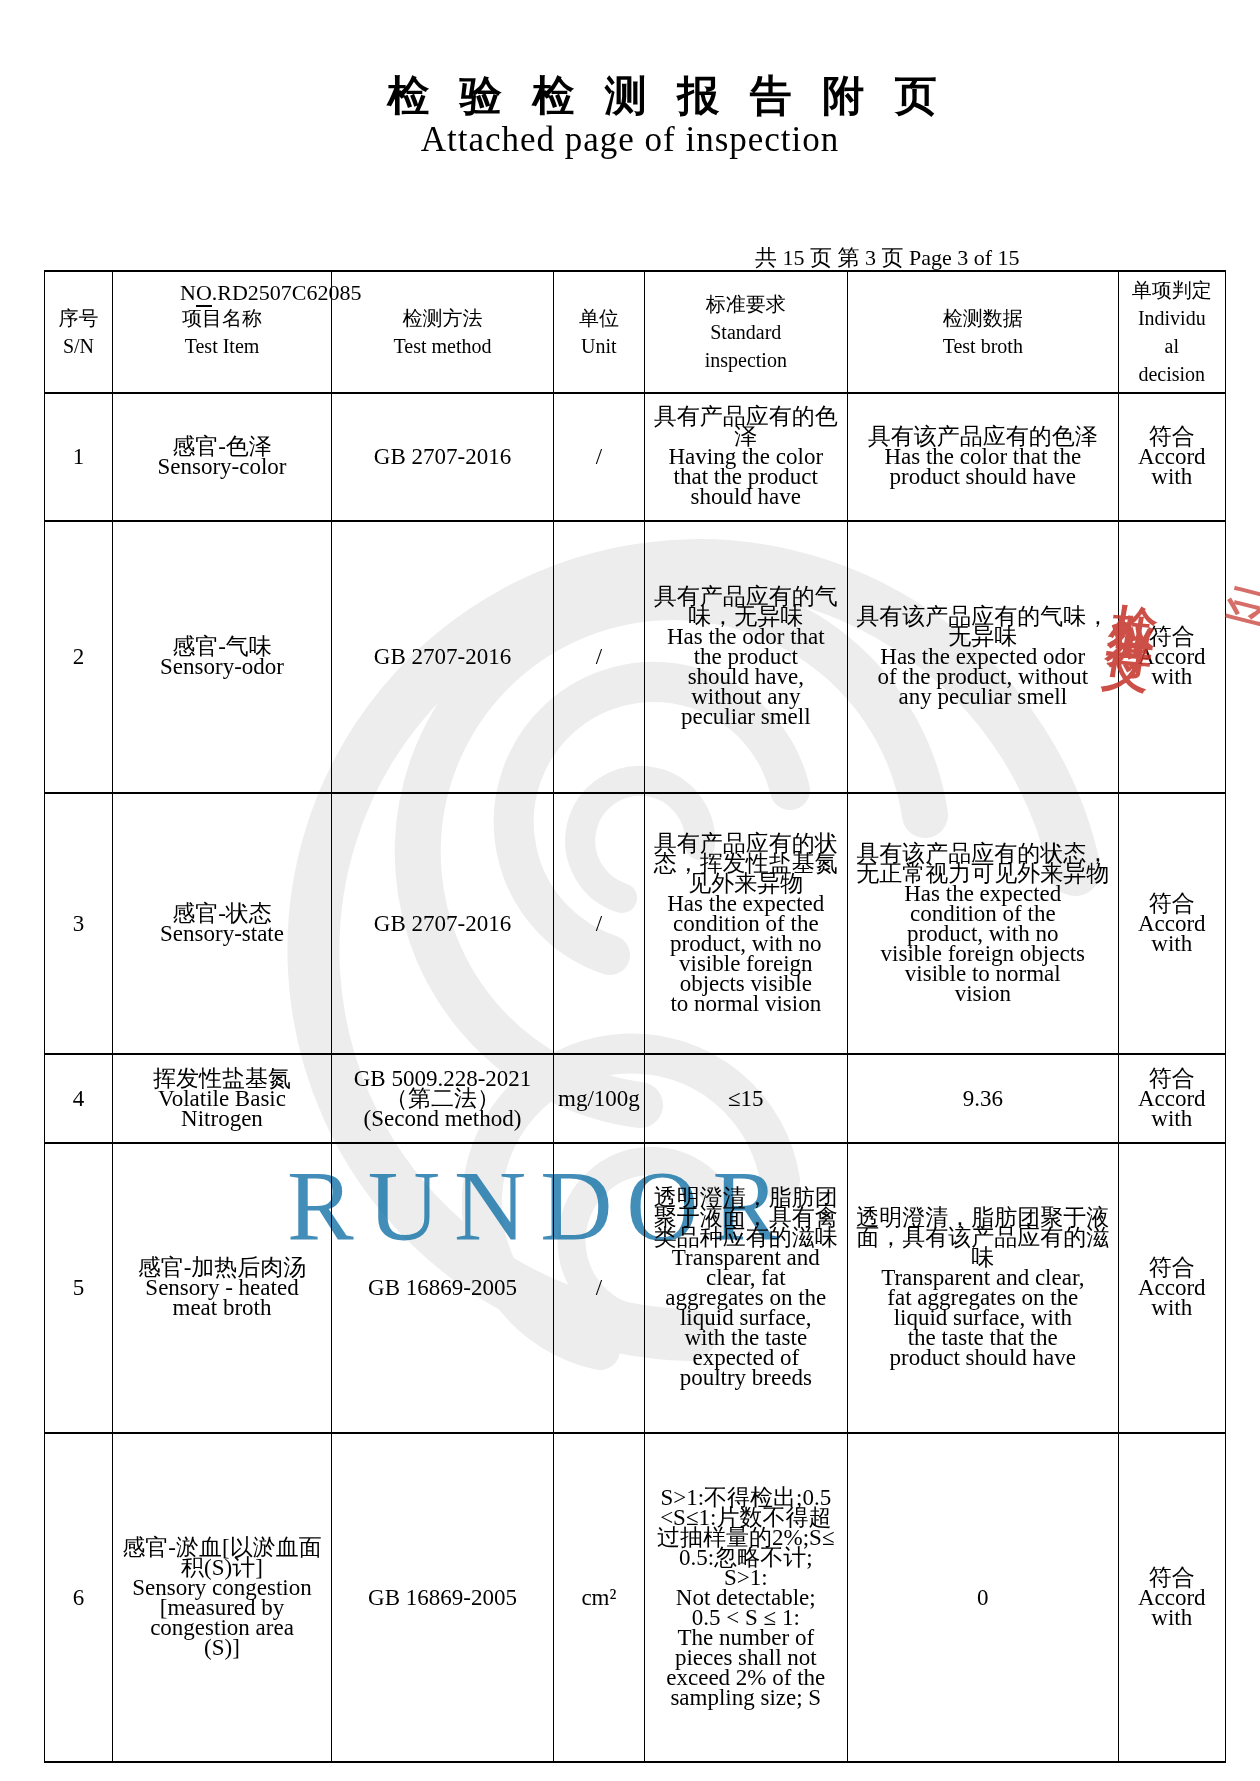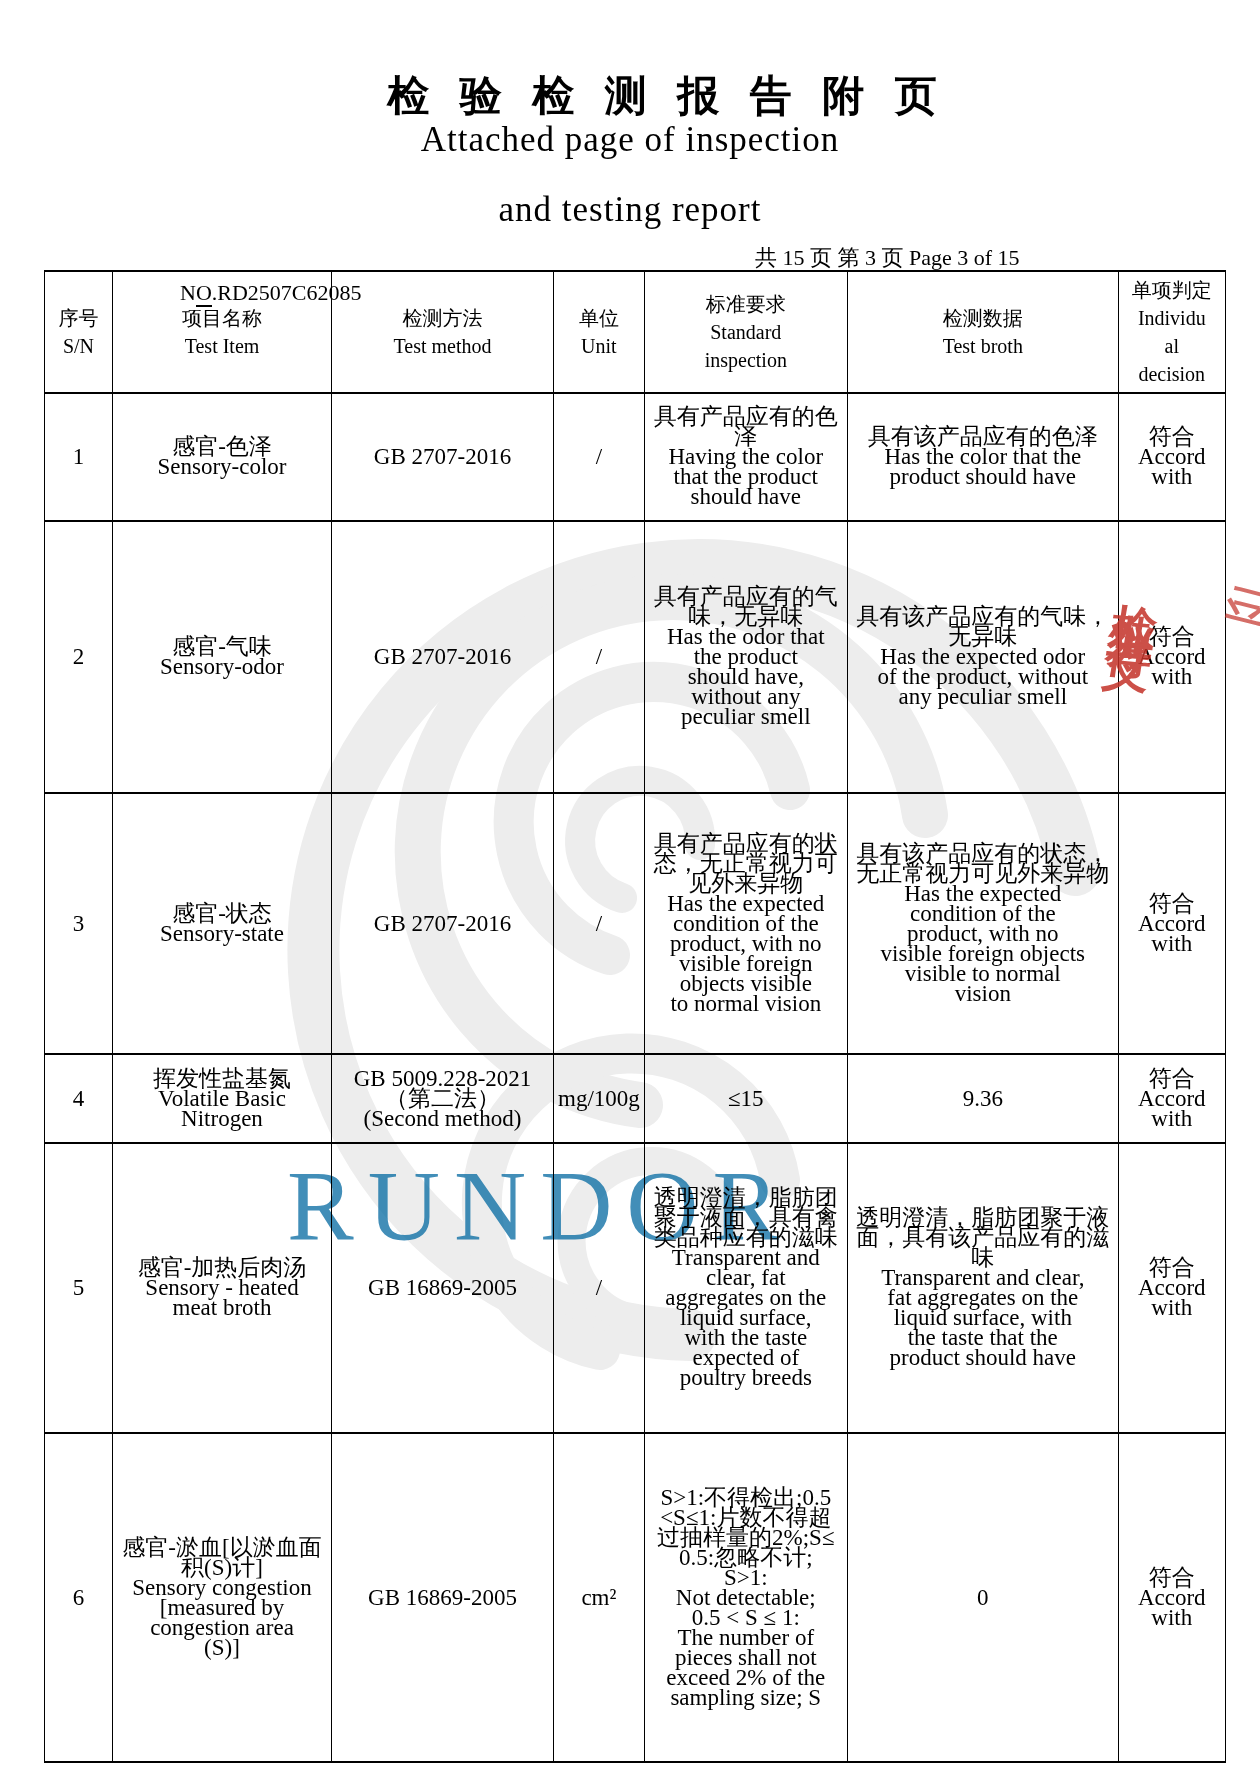--- a/index.html
+++ b/index.html
@@ -72,21 +72,20 @@
     </g>
   </svg>
 
   <div class="wm-text">RUNDOR</div>
 
   <div class="stamp">检业分得义</div>
   <div class="stamp2">三丷</div>
 
   <div class="title-zh">检 验 检 测 报 告 附 页</div>
   <div class="title-en l1">Attached page of inspection</div>
-  <div class="title-en l2">and testing report</div>
 
   <div class="meta-line report-no">
     <span>N</span><span class="u">O</span><span>.RD2507C62085</span>
   </div>
   <div class="meta-line page-info">共 15 页 第 3 页 Page 3 of  15</div>
 
   <table class="report">
     <colgroup>
       <col style="width:68px">
         <col style="width:219px">
@@ -156,21 +155,21 @@
 Accord
 with</td>
     </tr>
     <tr style="height:261px">
       <td>3</td>
       <td>感官-状态
 Sensory-state</td>
       <td>GB 2707-2016</td>
       <td>/</td>
       <td>具有产品应有的状
-态，无正常视力可
+态，挥发性盐基氮
 见外来异物
 Has the expected
 condition of the
 product, with no
 visible foreign
 objects visible
 to normal vision</td>
       <td>具有该产品应有的状态，
 无正常视力可见外来异物
 Has the expected

